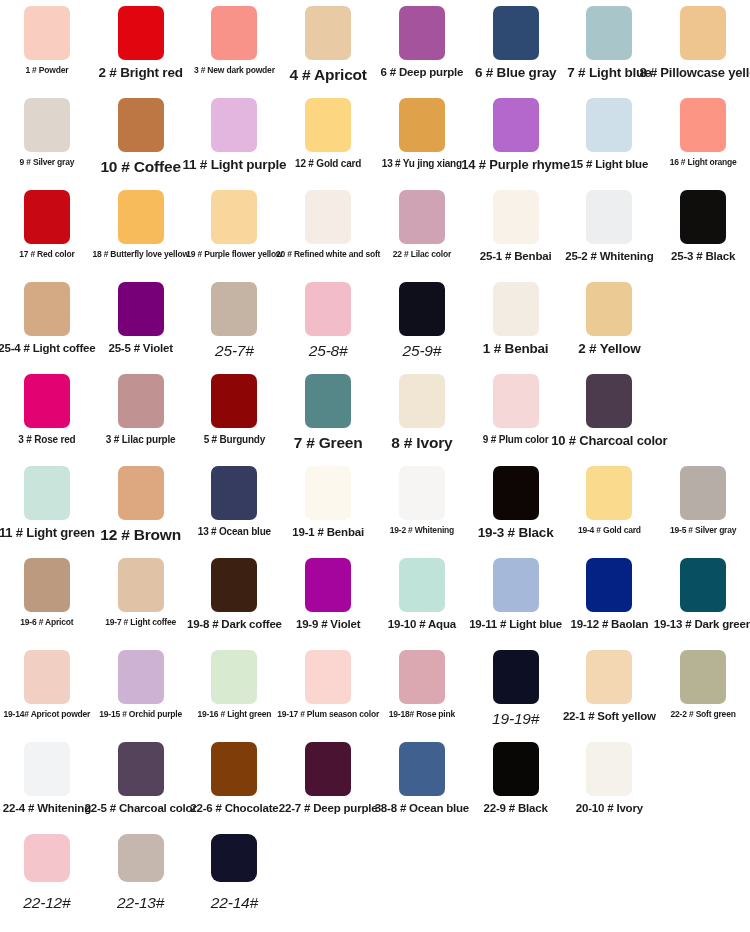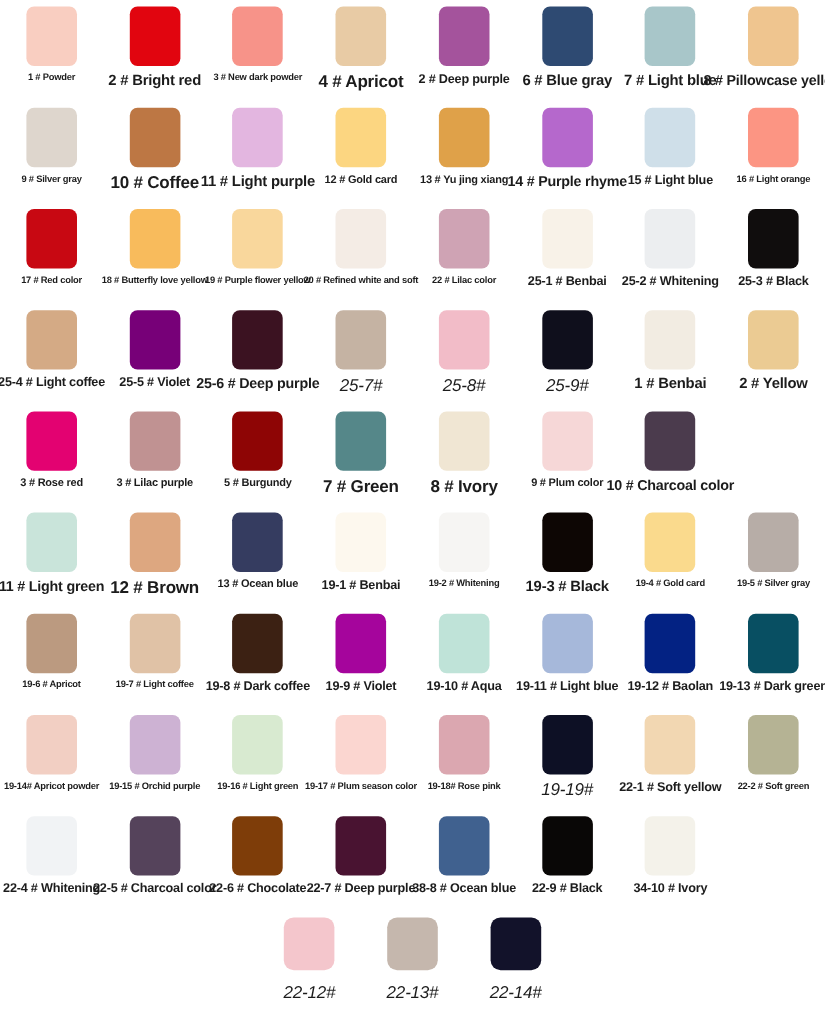--- a/index.html
+++ b/index.html
@@ -19,21 +19,21 @@
   #chart {
     width: 750px;
     padding-top: 2px;
   }
   .swatch-row {
     display: flex;
     width: 750px;
     height: 92px;
     align-items: flex-start;
   }
-  .swatch-row.last { height: 100px; justify-content: center; }
+  .swatch-row.last { height: 100px; }
   .cell {
     width: 93.75px;
     position: relative;
     height: 92px;
     display: flex;
     flex-direction: column;
     align-items: center;
   }
   .chip {
     width: 46px;
@@ -84,21 +84,21 @@
       <div class="cell">
         <div class="chip" style="background: rgb(247, 147, 137);"></div>
         <div class="label s-xs">3 # New dark powder</div>
       </div>
       <div class="cell">
         <div class="chip" style="background: rgb(232, 203, 165);"></div>
         <div class="label s-xl">4 # Apricot</div>
       </div>
       <div class="cell">
         <div class="chip" style="background: rgb(164, 83, 156);"></div>
-        <div class="label s-m">2 # Deep purple</div>
+        <div class="label s-m">6 # Deep purple</div>
       </div>
       <div class="cell">
         <div class="chip" style="background: rgb(46, 74, 114);"></div>
         <div class="label s-l">6 # Blue gray</div>
       </div>
       <div class="cell">
         <div class="chip" style="background: rgb(168, 198, 201);"></div>
         <div class="label s-l">7 # Light blue</div>
       </div>
       <div class="cell">
@@ -177,24 +177,20 @@
     <div class="swatch-row">
       <div class="cell">
         <div class="chip" style="background: rgb(212, 170, 133);"></div>
         <div class="label s-m">25-4 # Light coffee</div>
       </div>
       <div class="cell">
         <div class="chip" style="background: rgb(119, 0, 120);"></div>
         <div class="label s-m">25-5 # Violet</div>
       </div>
       <div class="cell">
-        <div class="chip" style="background: rgb(59, 18, 33);"></div>
-        <div class="label s-xxs">25-6 # Deep purple</div>
-      </div>
-      <div class="cell">
         <div class="chip" style="background: rgb(197, 179, 163);"></div>
         <div class="label s-xl s-thin">25-7#</div>
       </div>
       <div class="cell">
         <div class="chip" style="background: rgb(242, 188, 200);"></div>
         <div class="label s-xl s-thin">25-8#</div>
       </div>
       <div class="cell">
         <div class="chip" style="background: rgb(15, 15, 28);"></div>
         <div class="label s-xl s-thin">25-9#</div>
@@ -360,21 +356,21 @@
       <div class="cell">
         <div class="chip" style="background: rgb(64, 97, 143);"></div>
         <div class="label s-m">38-8 # Ocean blue</div>
       </div>
       <div class="cell">
         <div class="chip" style="background: rgb(9, 7, 6);"></div>
         <div class="label s-m">22-9 # Black</div>
       </div>
       <div class="cell">
         <div class="chip" style="background: rgb(244, 242, 234);"></div>
-        <div class="label s-m">34-10 # Ivory</div>
+        <div class="label s-m">20-10 # Ivory</div>
       </div>
     </div>
     <div class="swatch-row last">
       <div class="cell">
         <div class="chip sq" style="background: rgb(244, 198, 204);"></div>
         <div class="label s-xl s-thin">22-12#</div>
       </div>
       <div class="cell">
         <div class="chip sq" style="background: rgb(197, 183, 173);"></div>
         <div class="label s-xl s-thin">22-13#</div>

